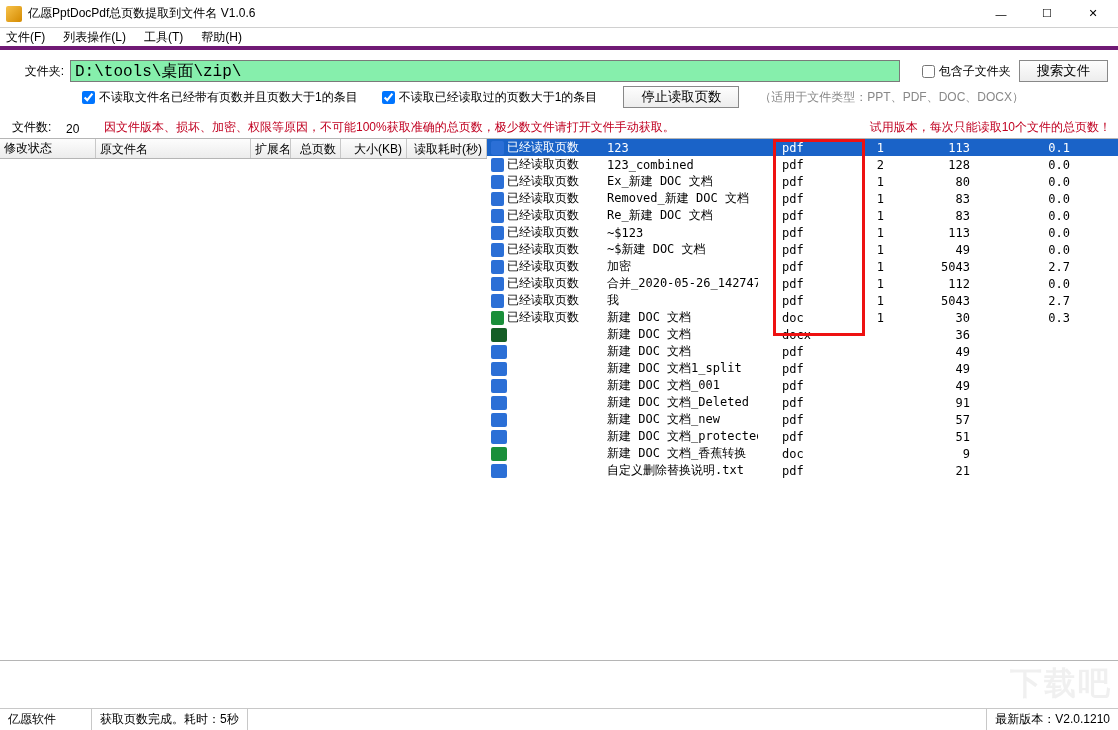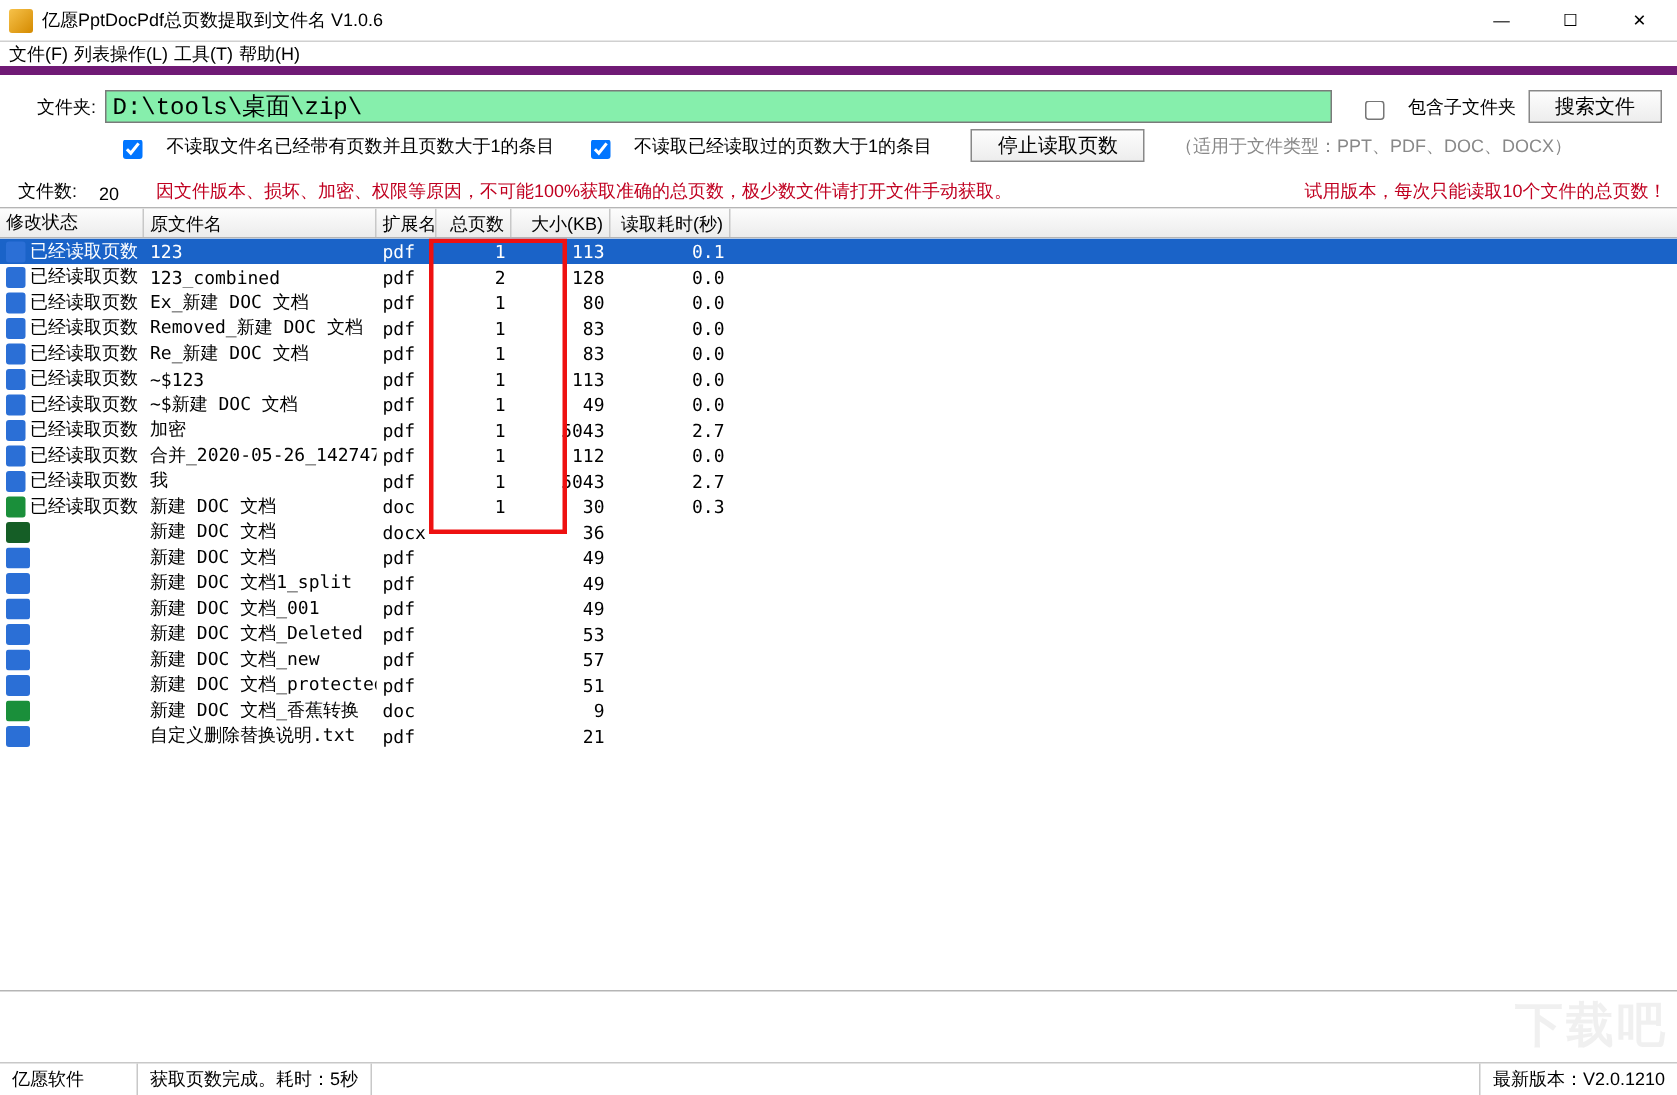--- a/index.html
+++ b/index.html
@@ -32,40 +32,40 @@
   display: flex; align-items: center; justify-content: center;
   font-family: "Segoe UI Symbol", sans-serif;
   font-size: 11px;
 }
 
 .menubar {
   height: 22px;
   display: flex;
   align-items: center;
   padding: 0 6px;
-  gap: 4px;
-  border-bottom: 6px solid #701a75;
+  gap: 18px;
+  border-bottom: 4px solid #701a75;
 }
 .menubar span { cursor: default; }
 
 .toolbar {
   padding: 8px 10px 4px 10px;
 }
 .row { display: flex; align-items: center; height: 26px; }
 .row .lbl { width: 60px; text-align: right; padding-right: 6px; }
 .path-input {
   flex: 1;
   height: 22px;
   font-family: Consolas,"Courier New",monospace;
   font-size: 16px;
   border: 1px solid #7a7a7a;
   padding: 0 4px;
   background:#86efac;
 }
-.chk { display:flex; align-items:flex-end; gap:16px; margin-left:12px; }
+.chk { display:flex; align-items:center; gap:4px; margin-left:12px; }
 .btn {
   height: 22px;
   padding: 0 17px;
   border: 1px solid #888;
   background: linear-gradient(#fdfdfd,#ededed);
   margin-left: 8px;
 }
 .hint-gray { color:#888; margin-left: 14px; }
 .hint-red  { color:#c00; }
 .row2 { padding-left: 60px; gap: 6px; }
@@ -75,21 +75,20 @@
   padding: 0 7px 2px 12px;
 }
 .count-lbl { width: 54px; }
 .count-val { width: 28px; }
 .warn1 { color:#c00020; flex:1; text-align:left; padding-left:10px;}
 .warn2 { color:#c00020; }
 
 .table-area {
   flex:1;
   display:flex;
-  flex-direction:column;
   border-top:1px solid #b5b5b5;
   border-bottom:1px solid #b5b5b5;
   overflow:hidden;
   position:relative;
 }
 .thead {
   height:20px;
   display:flex;
   background:linear-gradient(#fdfdfd,#ececec);
   border-bottom:1px solid #b5b5b5;
@@ -107,20 +106,21 @@
   background:#fff;
   position:relative;
 }
 .tr {
   height:17px;
   display:flex;
   align-items:center;
   font-family: "SimSun", Consolas, monospace;
   font-size:12px;
   white-space:nowrap;
+  gap:20px;
 }
 .tr.selected { background:#1a63c8; color:#fff; }
 .td { padding:0 4px; overflow:hidden; }
 .td.right { text-align:right; }
 .file-icon {
   width:16px; height:14px;
   display:inline-flex; align-items:center; justify-content:center;
   margin-right:3px;
   font-size:10px; font-weight:bold;
   color:#fff;
@@ -416,21 +416,21 @@
         <div class="td c-note"></div>
       </div>
       <div class="tr">
         <div class="td c-stat">
           <span class="file-icon ic-pdf"></span>
           <span></span>
         </div>
         <div class="td c-name">新建 DOC 文档_Deleted</div>
         <div class="td c-ext">pdf</div>
         <div class="td c-pages right"></div>
-        <div class="td c-size right">53</div>
+        <div class="td c-size right">91</div>
         <div class="td c-time right"></div>
         <div class="td c-note"></div>
       </div>
       <div class="tr">
         <div class="td c-stat">
           <span class="file-icon ic-pdf"></span>
           <span></span>
         </div>
         <div class="td c-name">新建 DOC 文档_new</div>
         <div class="td c-ext">pdf</div>

